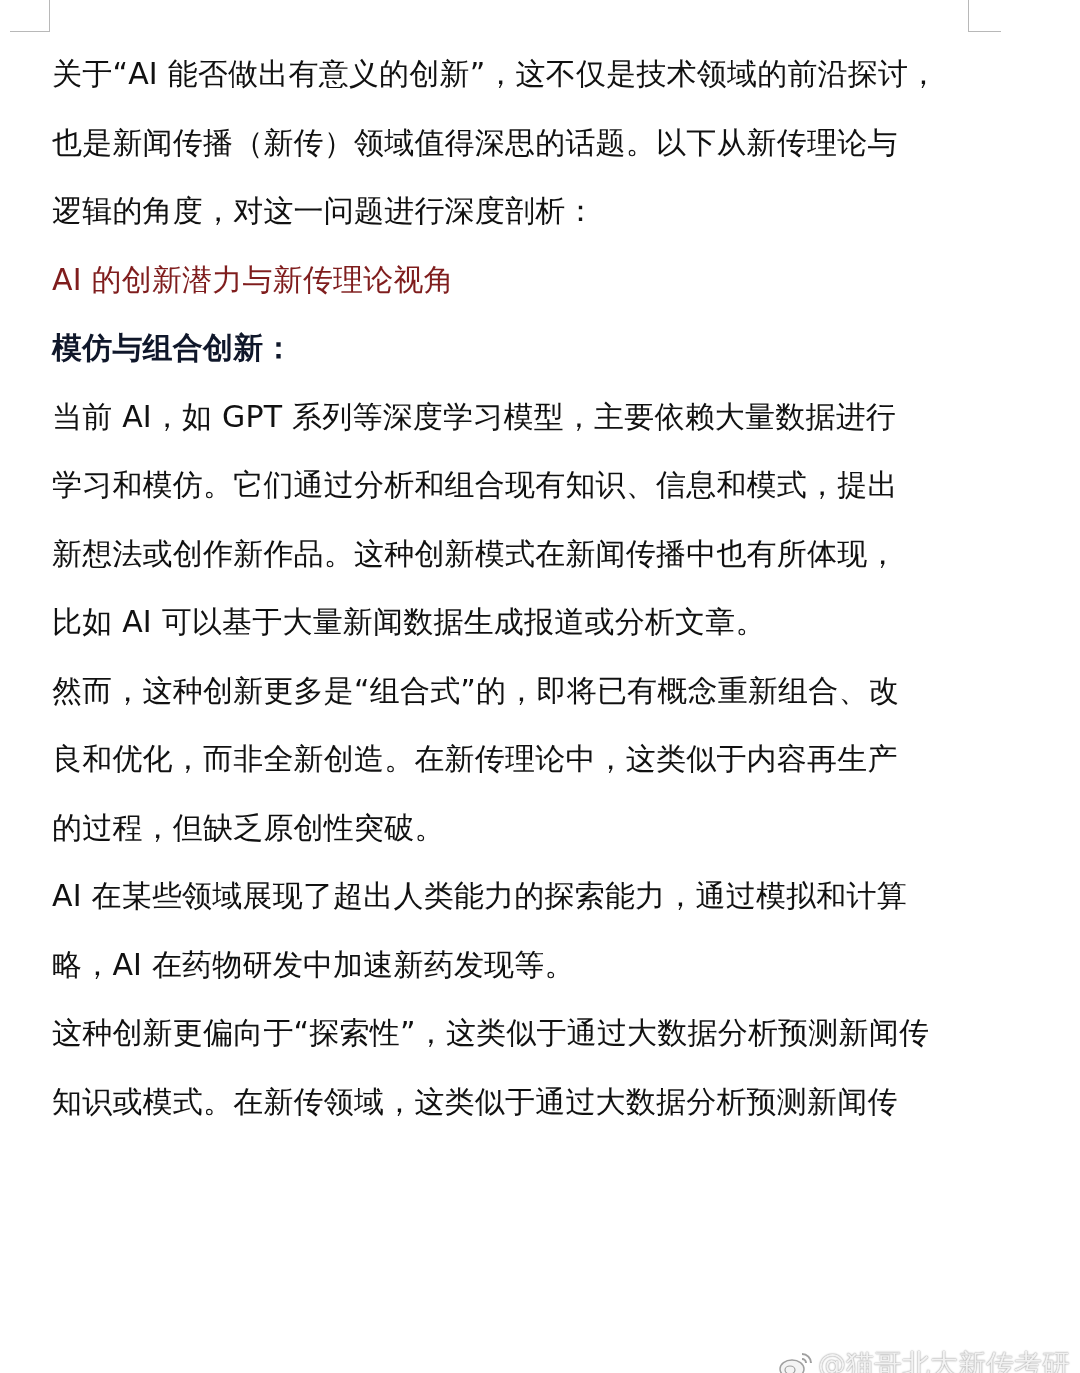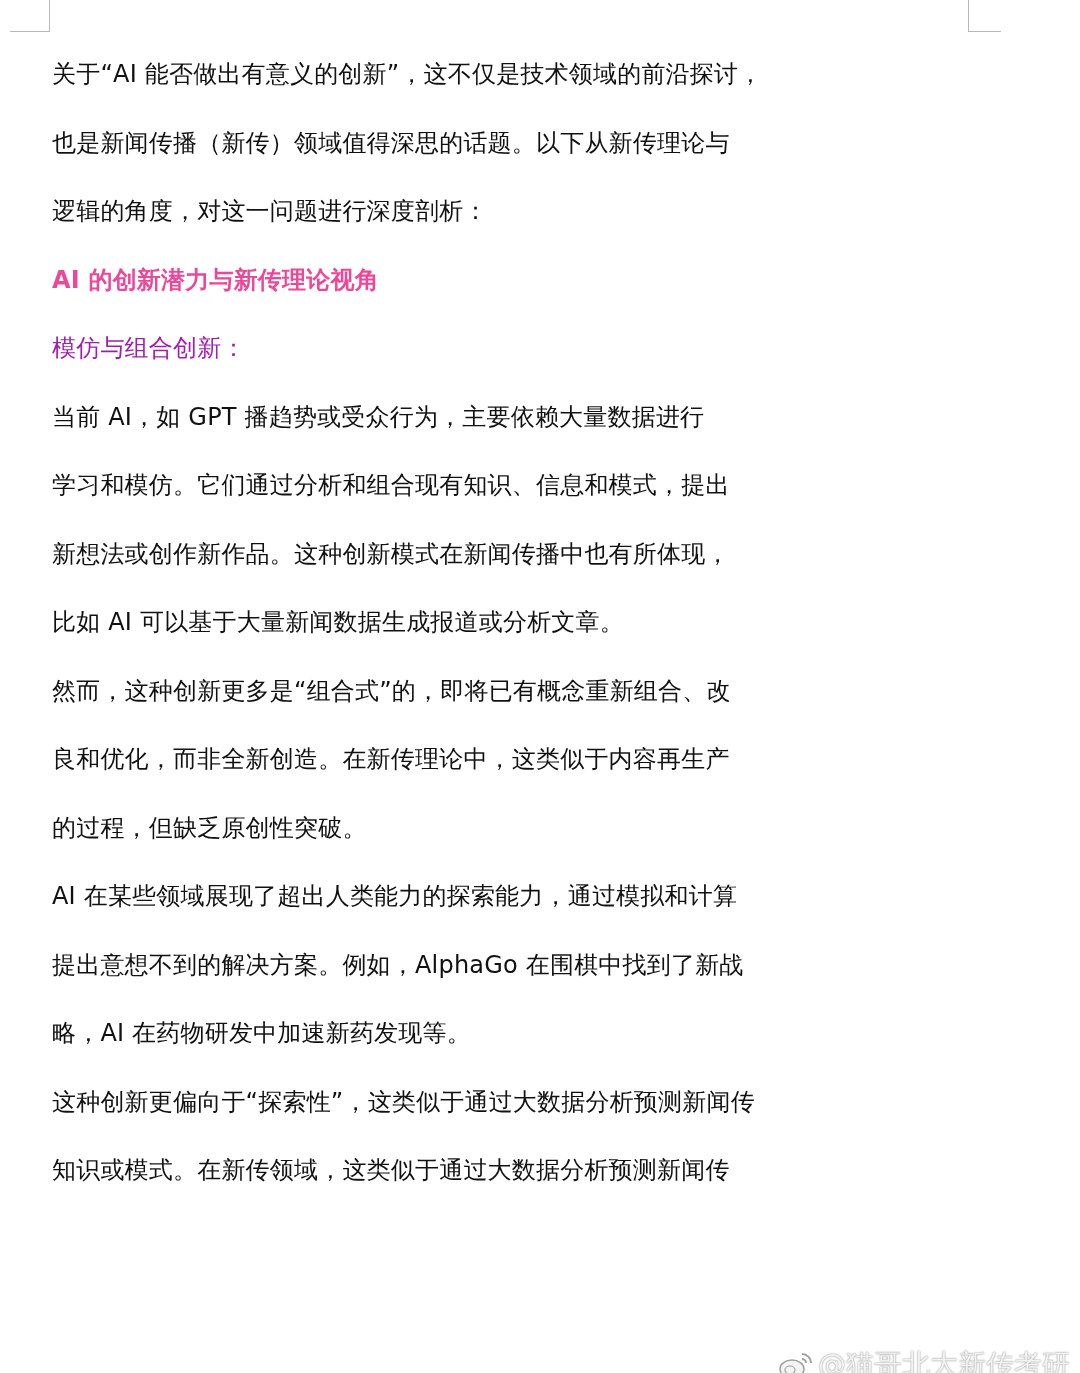--- a/index.html
+++ b/index.html
@@ -6,25 +6,25 @@
   body {
     width: 1080px; height: 1373px; background: #ffffff; position: relative; overflow: hidden;
     font-family: "DejaVu Sans", "Liberation Sans", sans-serif;
     color: #111111;
   }
   .corner { position: absolute; border-color: #b8b8b8; border-style: solid; }
   .corner-left { left: 10px; top: 0; width: 39px; height: 31px; border-width: 0 1px 1px 0; }
   .corner-right { left: 968px; top: 0; width: 32px; height: 31px; border-width: 0 0 1px 1px; }
   .doc { position: absolute; left: 52px; top: 40px; width: 930px; }
   .line {
-    font-size: 24px; line-height: 68.5px; height: 68.5px; white-space: nowrap;
+    font-size: 30px; line-height: 68.5px; height: 68.5px; white-space: nowrap;
     letter-spacing: 0.2px;
   }
-  .h-red { color: #ec4899; font-weight: bold; }
-  .h-yellow { color: #a21caf; font-weight: normal; }
+  .h-red { color: #7f1d1d; font-weight: normal; }
+  .h-yellow { color: #0f172a; font-weight: bold; }
   .watermark {
     position: absolute; right: 10px; top: 1346px; font-size: 28px; color: #f2f2f2;
     text-shadow: 0 0 2px #9a9a9a, 0 0 1px #b0b0b0; white-space: nowrap;
     display: flex; align-items: center; gap: 4px;
   }
   .weibo-icon { width: 36px; height: 30px; display: inline-block; }
 </style>
 </head>
 <body>
 
@@ -32,30 +32,29 @@
 <div class="corner corner-right"></div>
 
 <div class="doc">
   <div class="line">关于“AI 能否做出有意义的创新”，这不仅是技术领域的前沿探讨，</div>
   <div class="line">也是新闻传播（新传）领域值得深思的话题。以下从新传理论与</div>
   <div class="line">逻辑的角度，对这一问题进行深度剖析：</div>
 
   <div class="line h-red">AI 的创新潜力与新传理论视角</div>
 
   <div class="line h-yellow">模仿与组合创新：</div>
-  <div class="line">当前 AI，如 GPT 播趋势或受众行为，主要依赖大量数据进行</div>
+  <div class="line">当前 AI，如 GPT 系列等深度学习模型，主要依赖大量数据进行</div>
   <div class="line">学习和模仿。它们通过分析和组合现有知识、信息和模式，提出</div>
   <div class="line">新想法或创作新作品。这种创新模式在新闻传播中也有所体现，</div>
   <div class="line">比如 AI 可以基于大量新闻数据生成报道或分析文章。</div>
   <div class="line">然而，这种创新更多是“组合式”的，即将已有概念重新组合、改</div>
   <div class="line">良和优化，而非全新创造。在新传理论中，这类似于内容再生产</div>
   <div class="line">的过程，但缺乏原创性突破。</div>
 
   <div class="line">AI 在某些领域展现了超出人类能力的探索能力，通过模拟和计算</div>
-  <div class="line">提出意想不到的解决方案。例如，AlphaGo 在围棋中找到了新战</div>
   <div class="line">略，AI 在药物研发中加速新药发现等。</div>
   <div class="line">这种创新更偏向于“探索性”，这类似于通过大数据分析预测新闻传</div>
   <div class="line">知识或模式。在新传领域，这类似于通过大数据分析预测新闻传</div>
 </div>
 
 <div class="watermark">
   <span class="weibo-icon">
     <svg width="36" height="30" viewBox="0 0 36 30">
       <ellipse cx="14" cy="19" rx="12" ry="9" fill="#f4f4f4" stroke="#a0a0a0" stroke-width="1.5"></ellipse>
       <ellipse cx="12" cy="20" rx="5" ry="4" fill="none" stroke="#a0a0a0" stroke-width="1.2"></ellipse>

